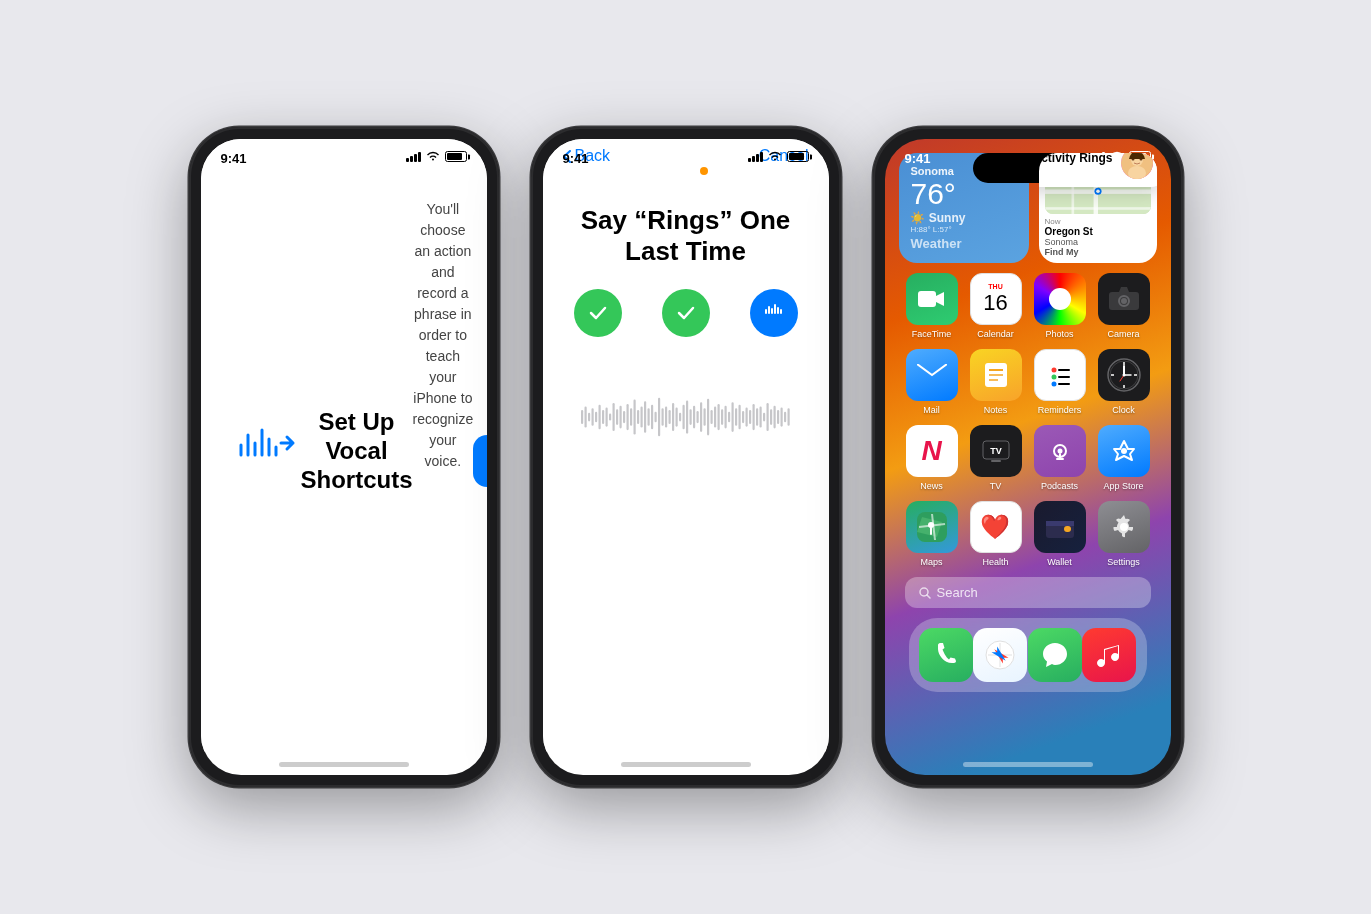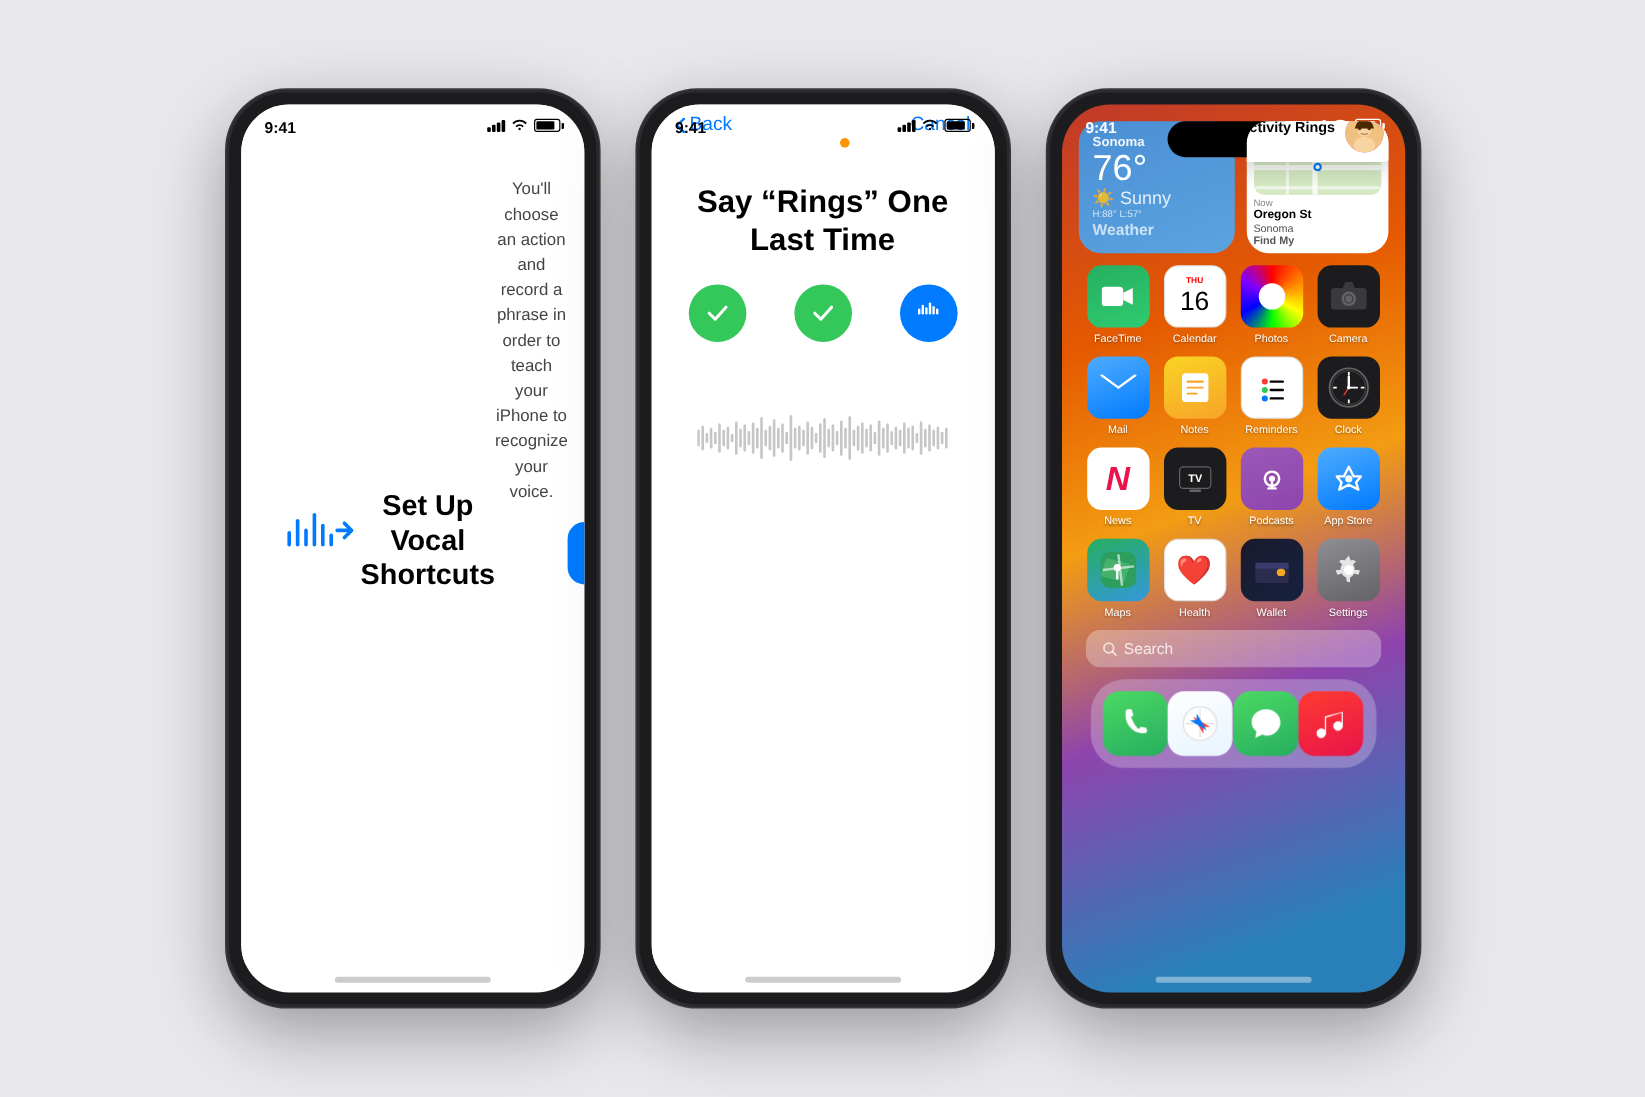--- a/index.html
+++ b/index.html
@@ -15,21 +15,21 @@
       display: flex;
       gap: 32px;
       align-items: center;
       padding: 40px;
     }
 
     
     .phone {
       position: relative;
       width: 310px;
-      height: 764px;
+      height: 660px;
       background: #1c1c1e;
       border-radius: 50px;
       box-shadow: 0 0 0 1.5px #3a3a3c, 0 20px 60px rgba(0,0,0,0.35), inset 0 0 0 2px #2c2c2e;
       overflow: hidden;
     }
     .phone-inner {
       position: absolute;
       top: 12px; left: 12px; right: 12px; bottom: 12px;
       background: #fff;
       border-radius: 40px;
@@ -610,21 +610,21 @@
       </div>
 
       <div class="phone3-content">
 
         <div class="widget-row" style="position:relative; margin-top: 8px;">
 
           <div class="widget widget-weather">
             <div style="color:rgba(255,255,255,0.9); font-size:11px; font-weight:600;">Sonoma</div>
             <div style="color:#fff; font-size:30px; font-weight:300; line-height:1;">76°</div>
             <div>
-              <div style="color:rgba(255,255,255,0.85); font-size:15px;">☀️ <span>Sunny</span></div>
+              <div style="color:rgba(255,255,255,0.85); font-size:12px;font-weight:bold;">☀️ <span>Sunny</span></div>
               <div style="color:rgba(255,255,255,0.75); font-size:8px;">H:88° L:57°</div>
             </div>
             <div style="color:rgba(255,255,255,0.7); font-size:13px; font-weight:600;">Weather</div>
           </div>
 
           <div class="widget widget-findmy" style="flex:1; height:110px; background:#fff; border-radius:18px; padding:6px; position:relative;">
 
             <div class="activity-tooltip">
               <div class="tooltip-text">
                 <div class="tt-title">Open Activity Rings</div>

